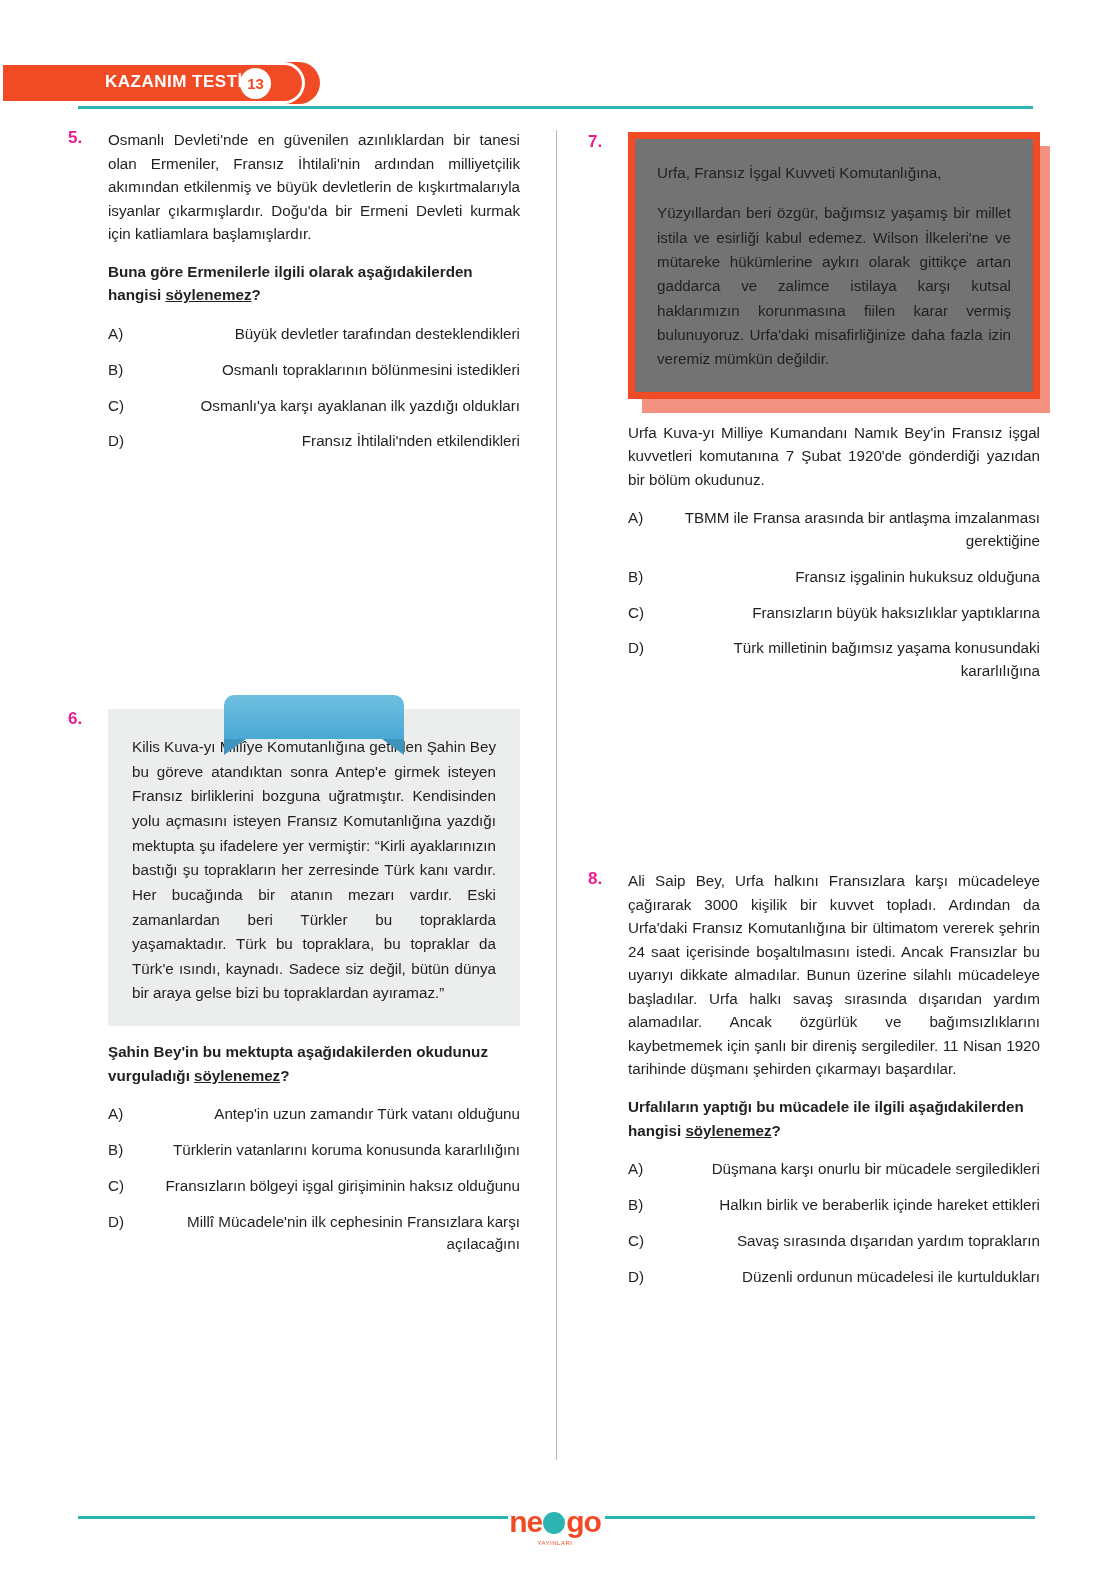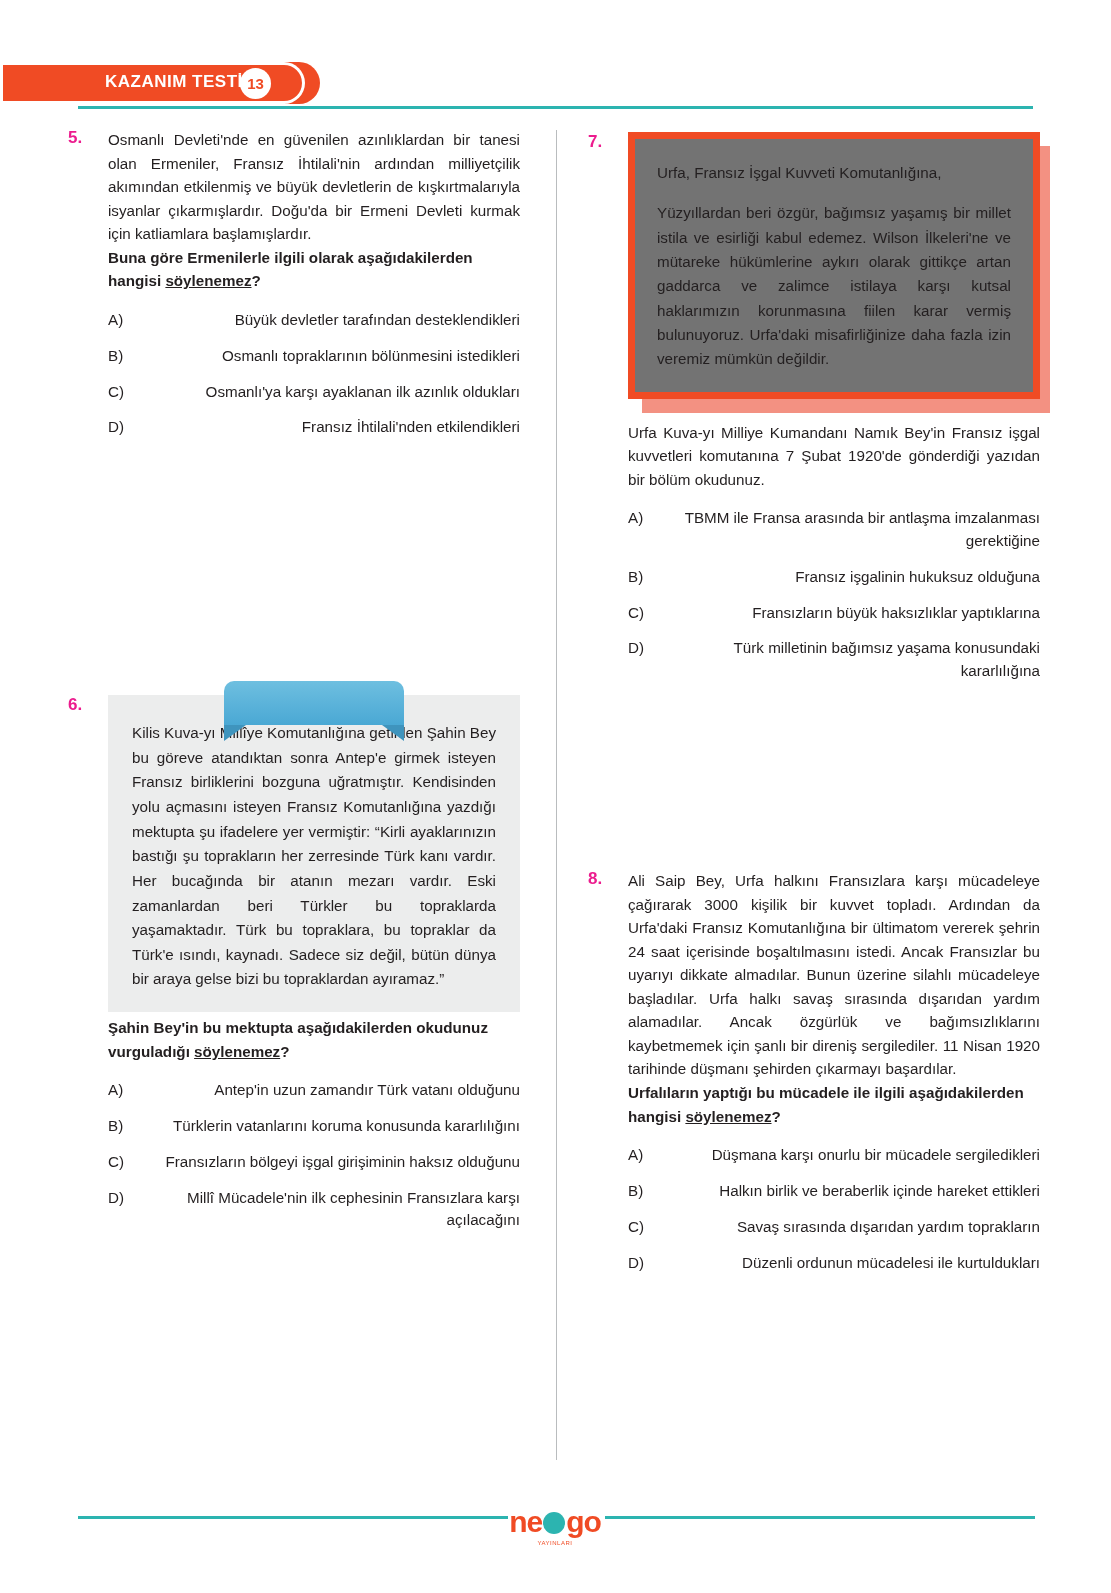--- a/index.html
+++ b/index.html
@@ -109,20 +109,21 @@
   .q-text {
     font-size: 15.2px;
     line-height: 1.55;
     text-align: justify;
     color: #231f20;
   }
   .q-prompt {
     font-size: 15.2px;
     line-height: 1.55;
     font-weight: bold;
+    margin-top: 14px;
     color: #231f20;
   }
   .q-prompt u { text-decoration: underline; }
 
   .options {
     margin-top: 16px;
   }
   .opt {
     display: flex;
     font-size: 15.2px;
@@ -281,21 +282,21 @@
         <div class="opt">
           <span class="opt-letter">A)</span>
           <span class="opt-text">Büyük devletler tarafından desteklendikleri</span>
         </div>
         <div class="opt">
           <span class="opt-letter">B)</span>
           <span class="opt-text">Osmanlı topraklarının bölünmesini istedikleri</span>
         </div>
         <div class="opt">
           <span class="opt-letter">C)</span>
-          <span class="opt-text">Osmanlı'ya karşı ayaklanan ilk azınlık oldukları</span>
+          <span class="opt-text">Osmanlı'ya karşı ayaklanan ilk yazdığı oldukları</span>
         </div>
         <div class="opt">
           <span class="opt-letter">D)</span>
           <span class="opt-text">Fransız İhtilali'nden etkilendikleri</span>
         </div>
       </div>
     </div>
   </div>
 
   <div style="height:222px"></div>

